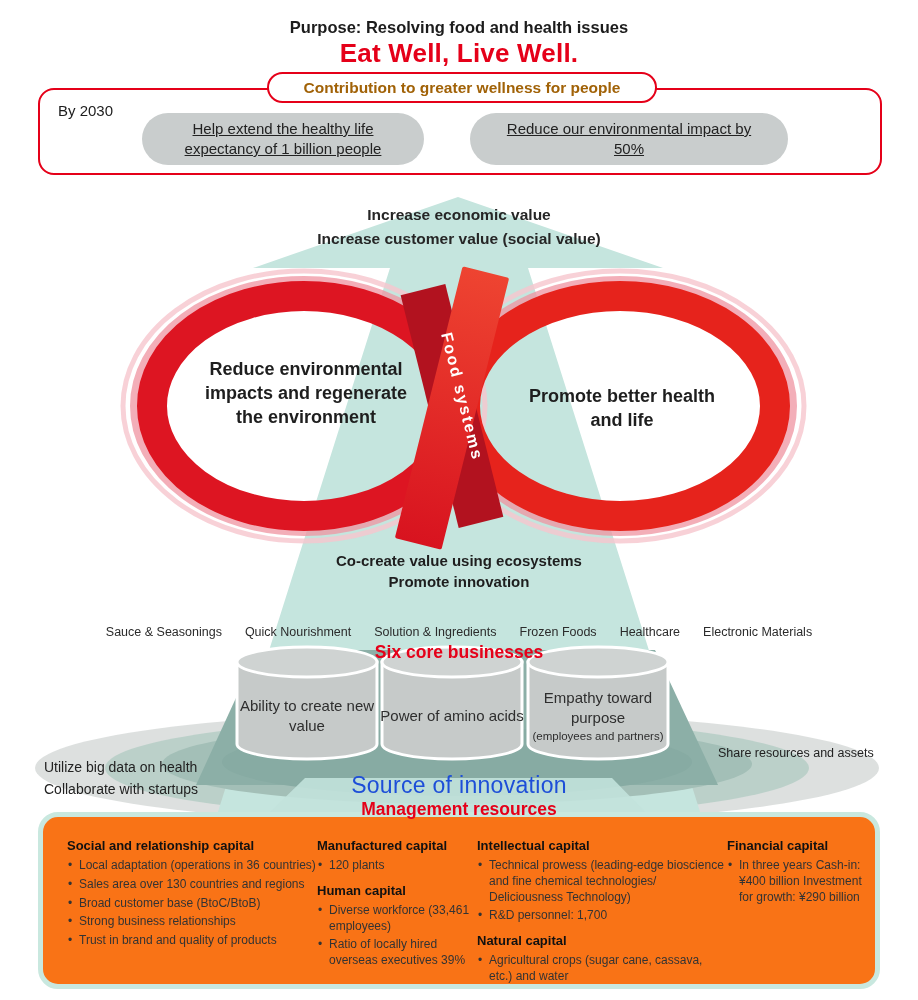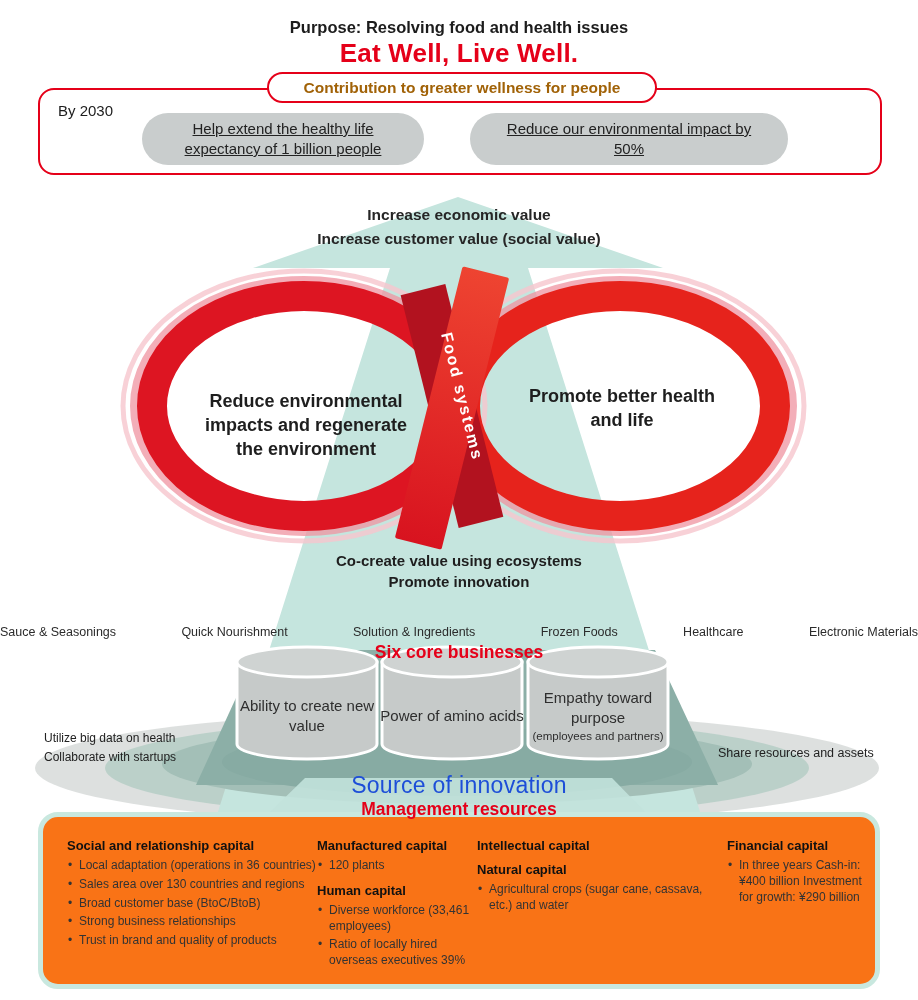--- a/index.html
+++ b/index.html
@@ -28,35 +28,35 @@
   .goal-pill .inner{width:86%;text-decoration:underline;}
 
   
   .art{top:185px;left:0;z-index:1;}
 
   
   .txt-layer{z-index:4;}
   .arrow-l1{top:206px;font-size:15.5px;font-weight:bold;color:#262626;}
   .arrow-l2{top:230px;font-size:15.5px;font-weight:bold;color:#262626;}
   .loop-label{font-weight:bold;color:#1e1e1e;text-align:center;line-height:1.33;}
-  .loop-left{top:358px;left:190px;width:232px;font-size:18px;margin-top:32px;}
+  .loop-left{top:358px;left:190px;width:232px;font-size:18px;}
   .loop-right{top:385px;left:518px;width:208px;font-size:18px;}
   .eco-l1{top:552px;font-size:15px;font-weight:bold;color:#1e1e1e;}
   .eco-l2{top:573px;font-size:15px;font-weight:bold;color:#1e1e1e;}
   .sixcore-title{top:598px;font-size:17.5px;font-weight:bold;color:#e50019;margin-top:44px;}
-  .biz-row{top:625px;left:0;width:918px;display:flex;justify-content:space-between;gap:23px;
+  .biz-row{top:625px;left:0;width:918px;display:flex;justify-content:center;gap:23px;
     font-size:12.5px;color:#2b2b2b;z-index:4;}
   .cyl-labels{top:672px;left:0;width:918px;height:88px;z-index:4;}
   .cyl-label{position:absolute;top:0;height:88px;width:150px;display:flex;flex-direction:column;
     align-items:center;justify-content:center;text-align:center;font-size:15px;color:#2e2e2e;line-height:1.32;}
   .cyl-label:nth-of-type(1){left:232px;}
   .cyl-label:nth-of-type(2){left:377px;}
   .cyl-label:nth-of-type(3){left:523px;}
   .cyl-sub{font-size:11.5px;margin-top:1px;}
-  .left-notes{top:729px;left:44px;font-size:12px;color:#222;line-height:1.6;z-index:4;}
+  .left-notes{top:756px;left:44px;font-size:14px;color:#222;line-height:1.6;z-index:4;}
   .source-label{top:772px;font-size:23px;color:#1d4ed8;letter-spacing:.3px;z-index:4;}
   .right-note{top:746px;left:718px;font-size:12.5px;color:#222;z-index:4;}
 
   
   .mgmt-title{top:799px;font-size:17.5px;font-weight:bold;color:#e50019;z-index:5;}
   .mgmt-box{top:812px;left:38px;width:832px;height:167px;border:5px solid #c9e8df;border-radius:20px;
     background:#f97316;z-index:2;}
   .mgmt-cols{position:absolute;top:21px;left:24px;display:grid;grid-template-columns:250px 160px 250px 146px;}
   .mgmt-section{margin-bottom:9px;}
   .mgmt-h{margin:0 0 5px 0;font-size:13px;font-weight:bold;color:#111;}
@@ -224,20 +224,25 @@
               </ul>
               </div>
             </div>
         </div>
 
         <div class="mgmt-col">
           <div>
 
               <div class="mgmt-section">
                 <h4 class="mgmt-h">Intellectual capital</h4>
+                <ul class="mgmt-ul">
+
+                <li class="mgmt-li">Technical prowess (leading-edge bioscience and fine chemical technologies/ Deliciousness Technology)</li>
+                <li class="mgmt-li">R&amp;D personnel: 1,700</li>
+              </ul>
               </div>
 
               <div class="mgmt-section">
                 <h4 class="mgmt-h">Natural capital</h4>
                 <ul class="mgmt-ul">
 
                 <li class="mgmt-li">Agricultural crops (sugar cane, cassava, etc.) and water</li>
               </ul>
               </div>
             </div>

